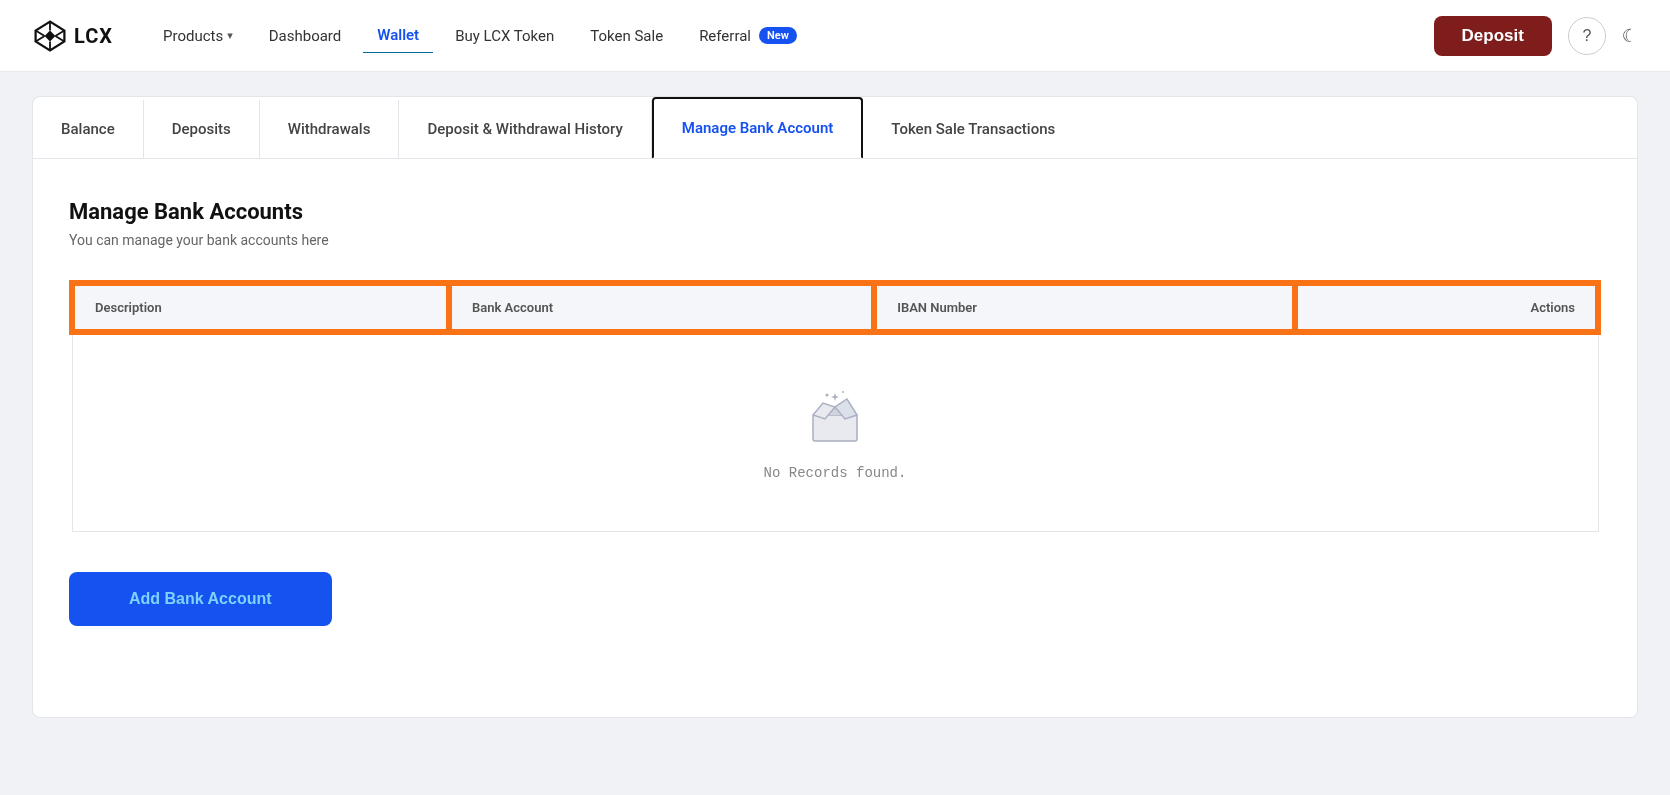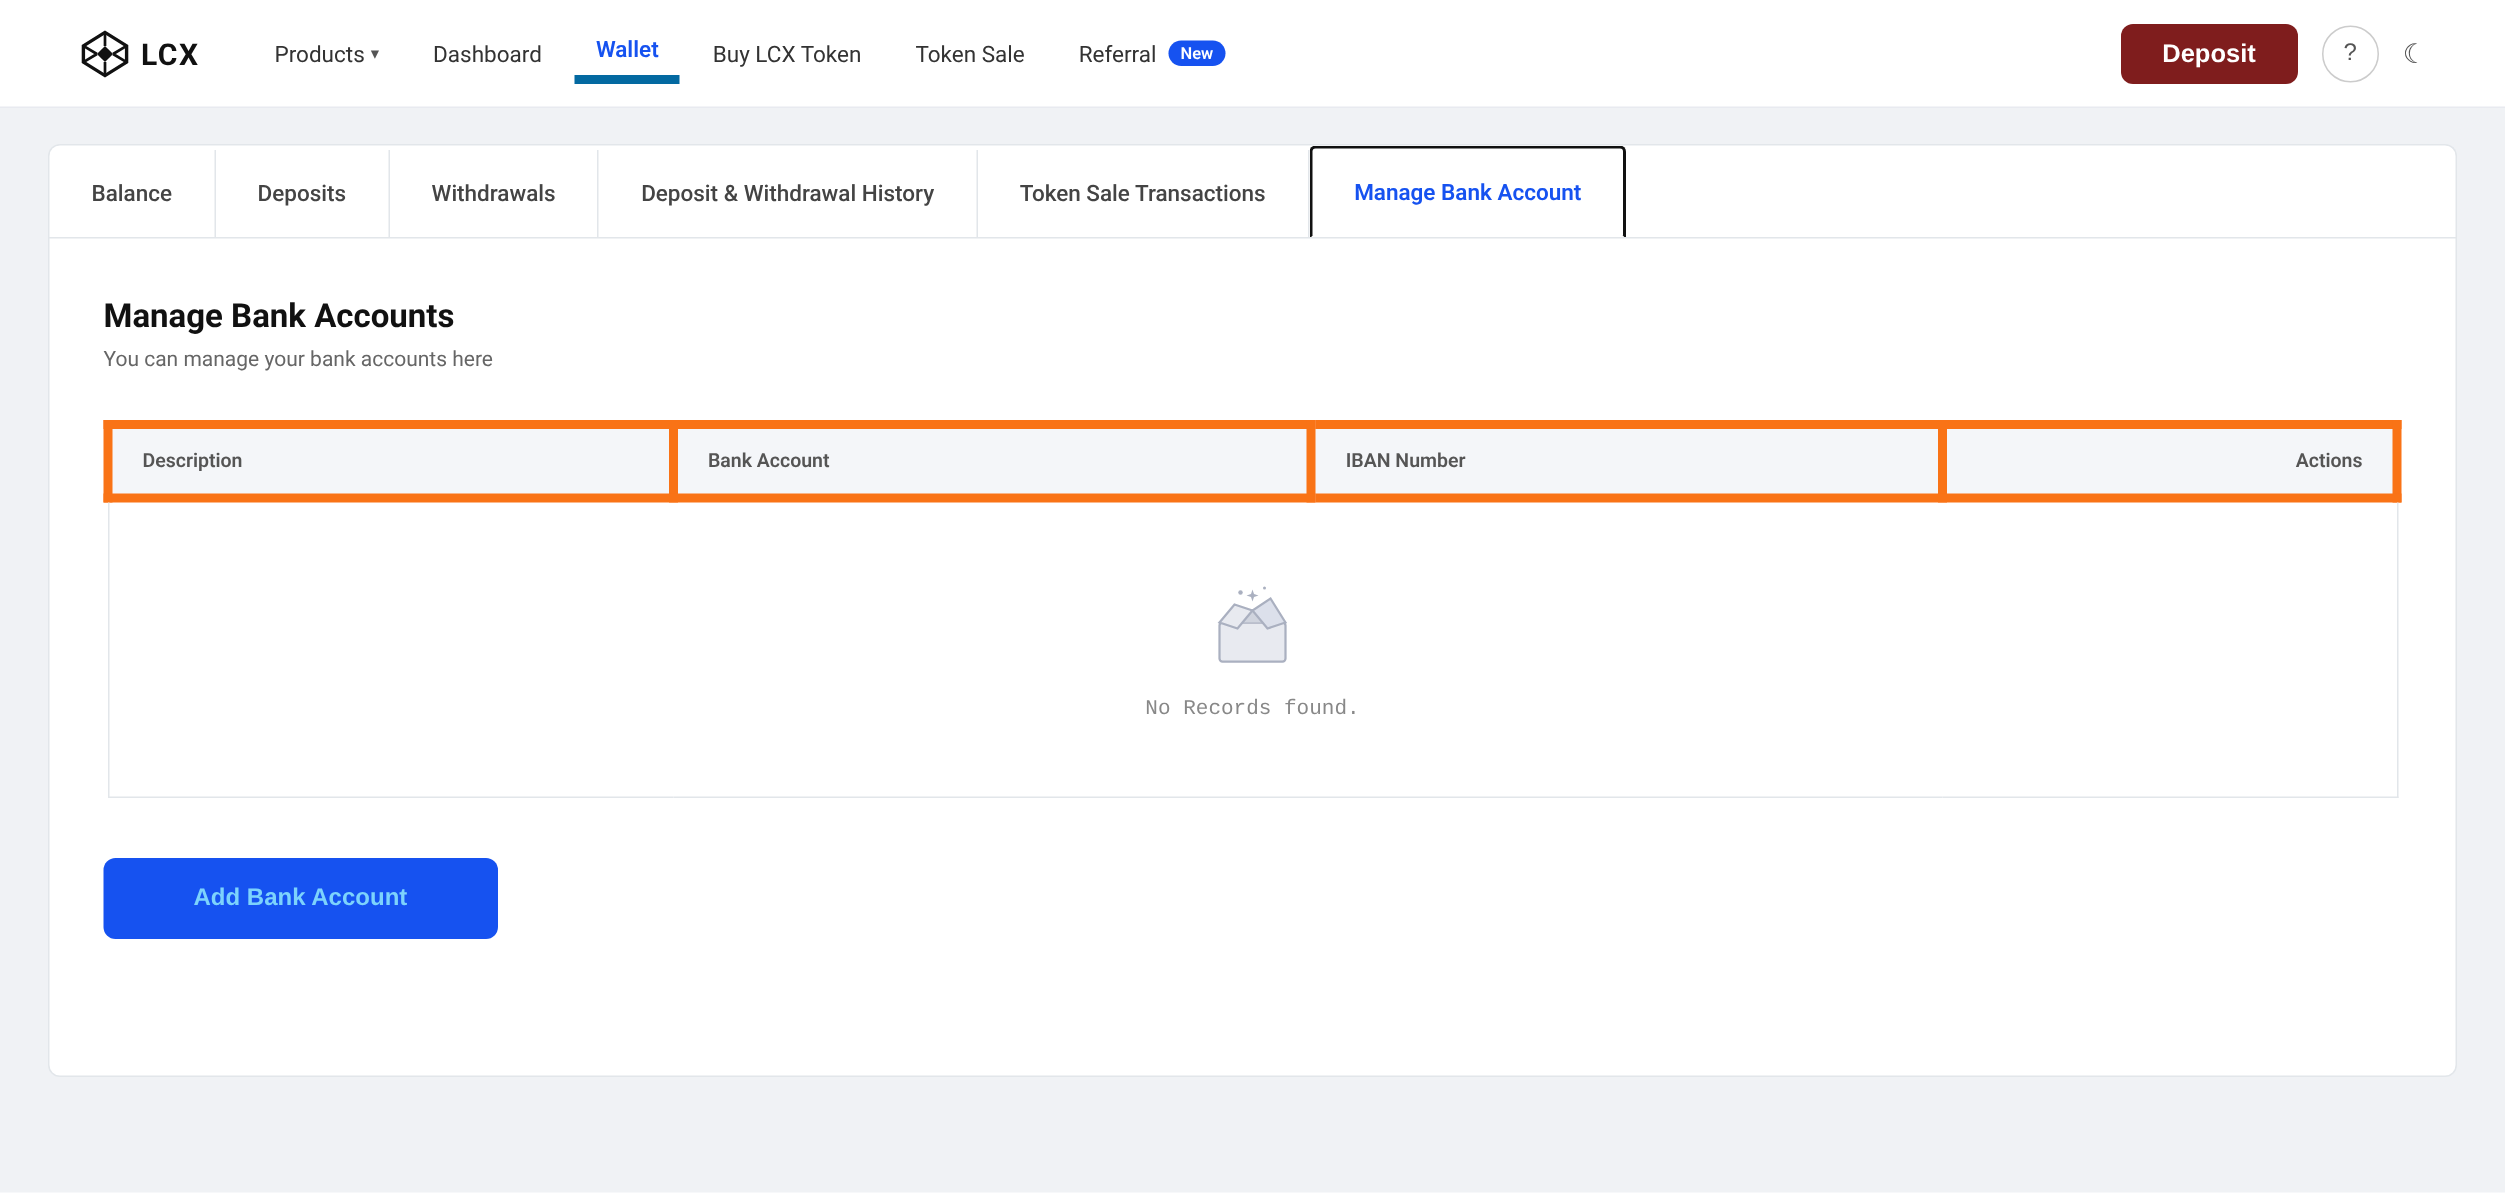--- a/index.html
+++ b/index.html
@@ -4,21 +4,21 @@
   <style>
     * { box-sizing: border-box; margin: 0; padding: 0; }
     body { font-family: -apple-system, BlinkMacSystemFont, 'Segoe UI', Roboto, sans-serif; background: #f0f2f5; min-height: 795px; }
 
     
     .navbar {
       background: #fff;
       height: 72px;
       display: flex;
       align-items: center;
-      padding: 0 52px;
+      padding: 0 32px;
       border-bottom: 1px solid #e8eaf0;
       position: relative;
     }
     .logo-area {
       display: flex;
       align-items: center;
       gap: 6px;
       margin-right: 36px;
     }
     .logo-icon {
@@ -44,21 +44,21 @@
       cursor: pointer;
       border-radius: 4px;
       display: flex;
       align-items: center;
       gap: 4px;
       font-weight: 400;
     }
     .nav-item.active {
       color: #1652f0;
       font-weight: 600;
-      border-bottom: 6px solid #0369a1;
+      border-bottom: 1px solid #0369a1;
       border-radius: 0;
     }
     .nav-badge {
       background: #1652f0;
       color: #fff;
       font-size: 11px;
       font-weight: 600;
       padding: 2px 8px;
       border-radius: 20px;
       margin-left: 4px;
@@ -273,25 +273,25 @@
     </div>
     <div class="tab-item">
       <span>Deposits</span>
     </div>
     <div class="tab-item">
       <span>Withdrawals</span>
     </div>
     <div class="tab-item">
       <span>Deposit &amp; Withdrawal History</span>
     </div>
-    <div class="tab-item">
-      <span>Token Sale Transactions</span>
-    </div>
     <div class="tab-item active">
       <span>Manage Bank Account</span>
+    </div>
+    <div class="tab-item">
+      <span>Token Sale Transactions</span>
     </div>
   </div>
 
   <div class="main-panel">
     <h1 class="panel-title">Manage Bank Accounts</h1>
     <p class="panel-subtitle">You can manage your bank accounts here</p>
 
     
     <table class="accounts-table">
       <thead>

